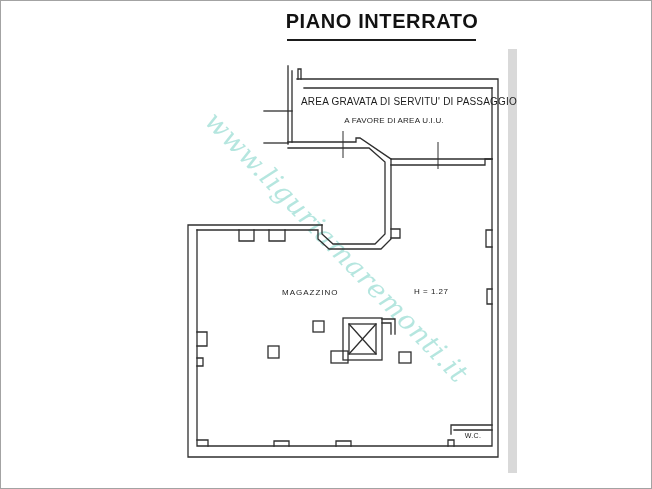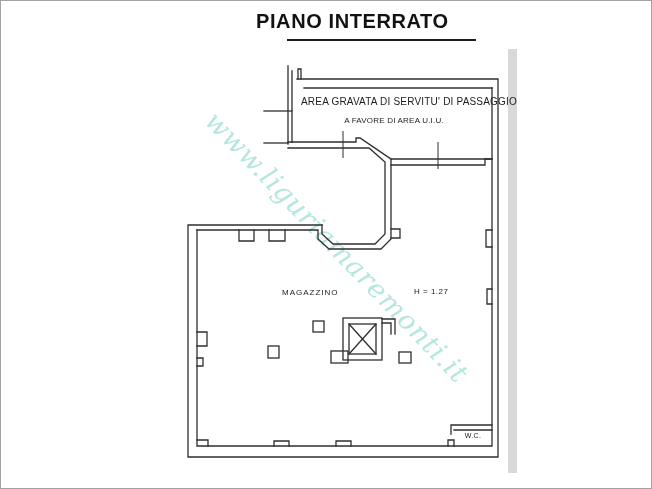--- a/index.html
+++ b/index.html
@@ -10,21 +10,21 @@
     border:1px solid #a3a3a3;
     box-sizing:border-box;
     overflow:hidden;
     font-family:"Liberation Sans", sans-serif;
   }
   .abs{position:absolute;}
   #plan-svg{position:absolute;left:0;top:0;z-index:2;}
   .label{color:#1c1c1c;z-index:3;white-space:nowrap;}
   #page-title{
     left:255px;top:7px;width:252px;
-    text-align:left;
+    text-align:center;
     font-size:20px;font-weight:700;letter-spacing:.6px;
     color:#121212;line-height:26px;z-index:3;
   }
   #title-underline{
     left:286px;top:38px;width:189px;height:2px;
     background:#1b1b1b;z-index:3;
   }
   #servitude-line1{left:300px;top:95px;width:186px;text-align:center;font-size:10px;letter-spacing:.2px;}
   #servitude-line2{left:300px;top:115px;width:186px;text-align:center;font-size:8px;letter-spacing:.2px;}
   #magazzino-label{left:259px;top:287px;font-size:8px;letter-spacing:1px;padding-left:22px;}

